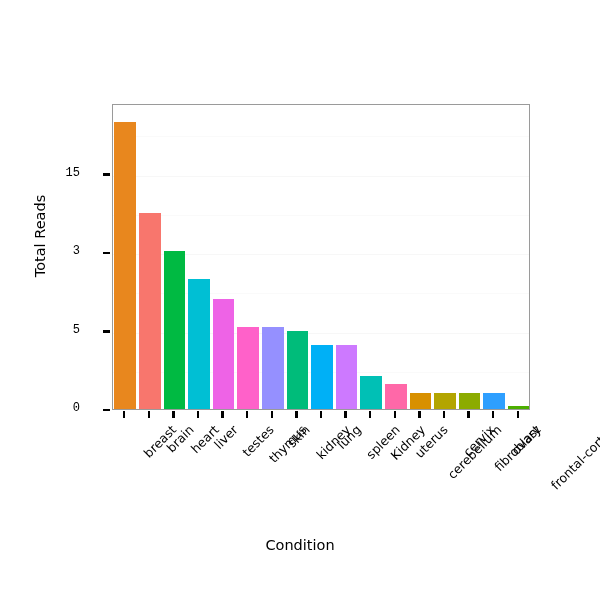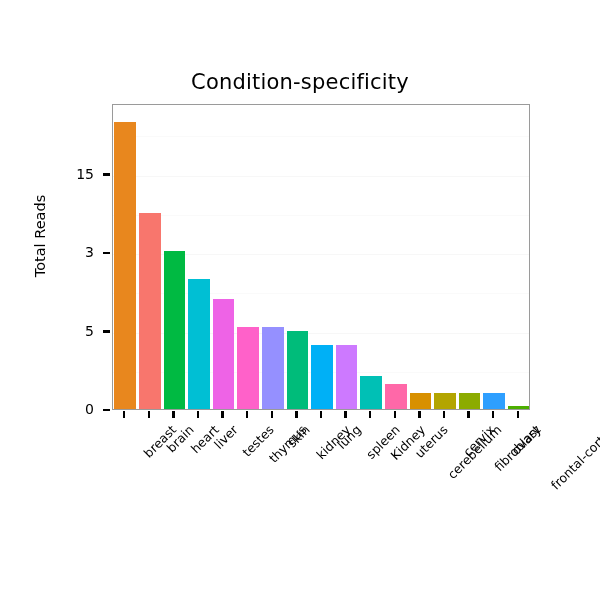--- a/index.html
+++ b/index.html
@@ -99,25 +99,26 @@
   
   .ytick-mark {
     position: absolute;
     width: 7px;
     height: 2.4px;
     background: #000;
     left: 103px;
   }
   .ytick-text {
     position: absolute;
-    right: 4px;
+    right: 18px;
     width: 44px;
     text-align: right;
-    font-size: 14px;
-    color: #000;
+    font-size: 12px;
+    color: #000;
+    font-family: Liberation Mono, monospace;
   }
   .ytick-wrap {
     position: absolute;
     left: 40px;
     width: 58px;
   }
 
   
   .xtick-mark {
     position: absolute;
@@ -135,21 +136,20 @@
     transform: rotate(-45deg);
     transform-origin: right top;
     text-align: right;
   }
 </style>
 </head>
 <body>
 
 <div id="chart-root">
 
-  <div class="chart-title">Condition-specificity</div>
 
   <div class="ylabel">Total Reads</div>
 
   <div id="yticks">
       <div class="ytick-mark" style="top: 408.8px;"></div>
       <div class="ytick-wrap" style="top: 401px;">
         <div class="ytick-text">0</div>
       </div>
       <div class="ytick-mark" style="top: 330.338px;"></div>
       <div class="ytick-wrap" style="top: 322.538px;">
@@ -226,14 +226,15 @@
       <div class="xtick-mark" style="left: 442.741px;"></div>
       <div class="xtick-text" style="left: 448.941px;">cervix</div>
       <div class="xtick-mark" style="left: 467.329px;"></div>
       <div class="xtick-text" style="left: 473.529px;">fibroblast</div>
       <div class="xtick-mark" style="left: 491.918px;"></div>
       <div class="xtick-text" style="left: 498.118px;">ovary</div>
       <div class="xtick-mark" style="left: 516.506px;"></div>
       <div class="xtick-text" style="left: 522.706px;">frontal-cortex</div>
     </div>
 
+  <div class="xlabel">Condition</div>
 
 </div>
 
 </body></html>

